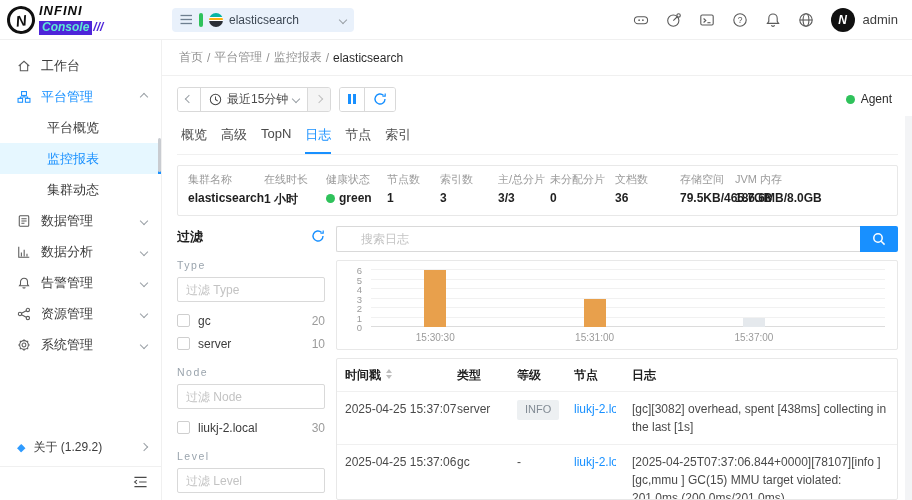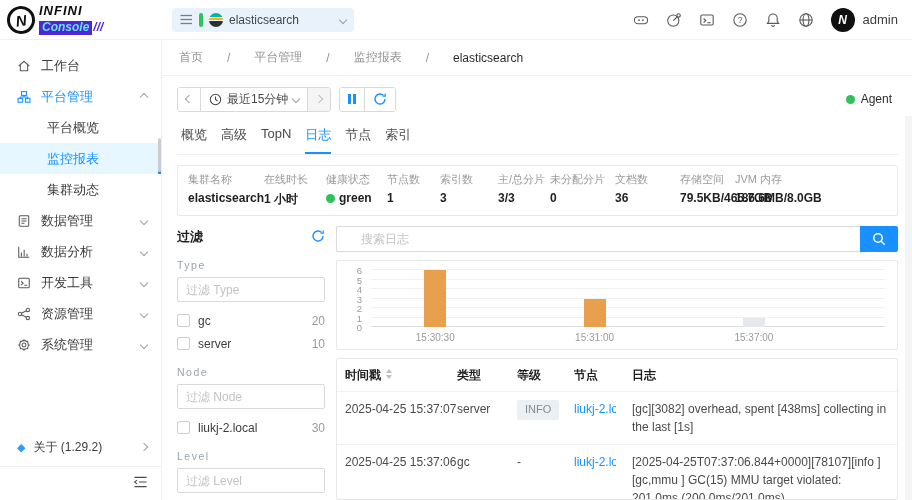--- a/index.html
+++ b/index.html
@@ -43,21 +43,21 @@
   .chev.up { transform:rotate(-135deg); }
   .chev.right { transform:rotate(-45deg); }
   .spacer { margin-left:auto; }
   .sidebar-about { height:38px; display:flex; align-items:center; gap:8px; padding:0 14px 0 17px; font-size:12px; color:#3c3c3c; cursor:pointer; }
   .about-gem { color:#2f9bff; font-size:11px; line-height:1; }
   .sidebar-footer { height:34px; border-top:1px solid #f0f0f0; display:flex; align-items:center; justify-content:flex-end; padding-right:13px; }
   .sidebar-thumb { position:absolute; right:0; top:98px; width:3px; height:34px; background:#c9ccd1; border-radius:2px; }
 
   .main { flex:1; min-width:0; display:flex; flex-direction:column; position:relative; background:#fff; }
   .scroll-rail { position:absolute; right:0; top:76px; bottom:0; width:7px; background:#f3f4f6; }
-  .breadcrumb-bar { height:36px; flex:0 0 36px; border-bottom:1px solid #f0f0f0; display:flex; align-items:center; gap:24px; padding-left:17px; font-size:12px; color:rgba(0,0,0,0.45); }
+  .breadcrumb-bar { height:36px; flex:0 0 36px; border-bottom:1px solid #f0f0f0; display:flex; align-items:center; gap:4px; padding-left:17px; font-size:12px; color:rgba(0,0,0,0.45); }
   .crumb { cursor:pointer; }
   .crumb-last { color:rgba(0,0,0,0.85); }
 
   .content { flex:1; min-height:0; display:flex; flex-direction:column; padding:10px 14px 0 15px; overflow:hidden; }
 
   
   .toolbar-row { display:flex; align-items:center; height:26px; flex:0 0 26px; }
   .btn-group { display:flex; align-items:stretch; height:25px; border:1px solid #d9d9d9; border-radius:3px; overflow:hidden; background:#fff; }
   .btn-seg { display:flex; align-items:center; justify-content:center; gap:5px; padding:0 8px; font-size:12px; color:#4a4a4a; border-right:1px solid #d9d9d9; cursor:pointer; background:#fff; }
   .btn-seg:last-child { border-right:none; }
@@ -250,26 +250,25 @@
                 <path d="M5 13 V8.5 M8.2 13 V5.5 M11.4 13 V10"></path>
               </svg>
             </span>
           <span>数据分析</span>
           <span class="spacer"></span>
             <span class="chev down"></span>
         </div>
         <div class="menu-item">
           <span class="micon">
               <svg width="14" height="14" viewBox="0 0 16 16" fill="none" stroke="#5a5a5a" stroke-width="1.2">
-                <rect x="2" y="2.6" width="12" height="10.8" rx="1.2"></rect>
-                <path d="M4.6 6 L7 8.2 L4.6 10.4"></path>
-                <path d="M8.4 10.6 H11.6"></path>
-              </svg>
-            </span>
-          <span>开发工具</span>
+                <path d="M8 2.6 a4 4 0 0 1 4 4 v2.8 l1.2 1.8 H2.8 l1.2 -1.8 v-2.8 a4 4 0 0 1 4 -4 Z"></path>
+                <path d="M6.6 12.8 a1.5 1.5 0 0 0 2.8 0"></path>
+              </svg>
+            </span>
+          <span>告警管理</span>
           <span class="spacer"></span>
             <span class="chev down"></span>
         </div>
         <div class="menu-item">
           <span class="micon">
               <svg width="14" height="14" viewBox="0 0 16 16" fill="none" stroke="#5a5a5a" stroke-width="1.2">
                 <circle cx="12.4" cy="3.4" r="1.9"></circle>
                 <circle cx="3.4" cy="8" r="1.9"></circle>
                 <circle cx="12.4" cy="12.6" r="1.9"></circle>
                 <path d="M5.2 7.1 L10.6 4.3 M5.2 8.9 L10.6 11.7"></path>

